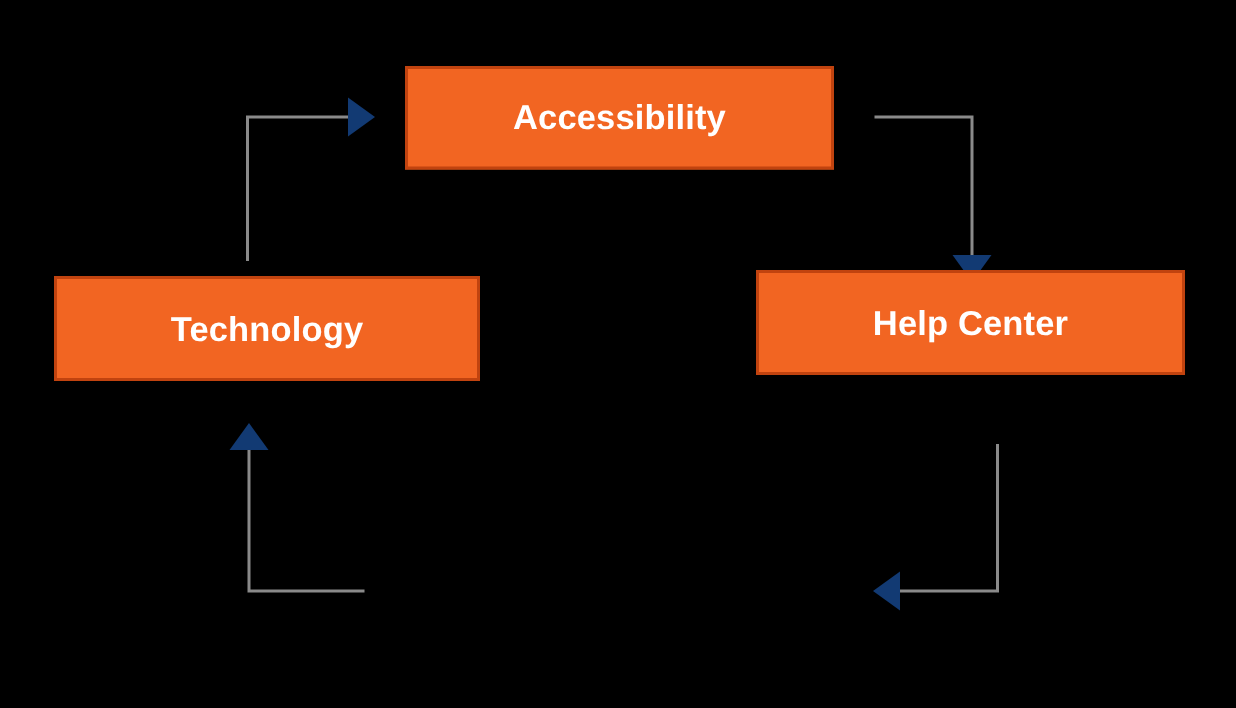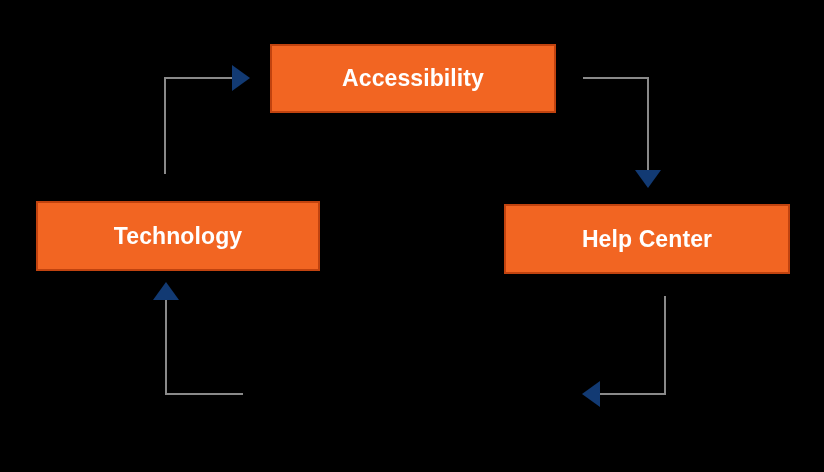--- a/index.html
+++ b/index.html
@@ -25,22 +25,22 @@
     align-items: center;
     justify-content: center;
     color: #FFFFFF;
     font-weight: bold;
     font-size: 23px;
     letter-spacing: 0.1px;
     line-height: 1;
     user-select: none;
   }
   #node-accessibility { left: 270px; top: 44px;  width: 286px; height: 69px; }
-  #node-technology    { left: 36px;  top: 201px; width: 284px; height: 70px; }
-  #node-helpcenter    { left: 504px; top: 204px; width: 286px; height: 70px; }
+  #node-technology    { left: 36px;  top: 184px; width: 284px; height: 70px; }
+  #node-helpcenter    { left: 504px; top: 180px; width: 286px; height: 70px; }
   #node-culture       { left: 270px; top: 360px; width: 286px; height: 68px; }
 
   .edge-layer {
     position: absolute;
     left: 0;
     top: 0;
     width: 824px;
     height: 472px;
     pointer-events: none;
   }

